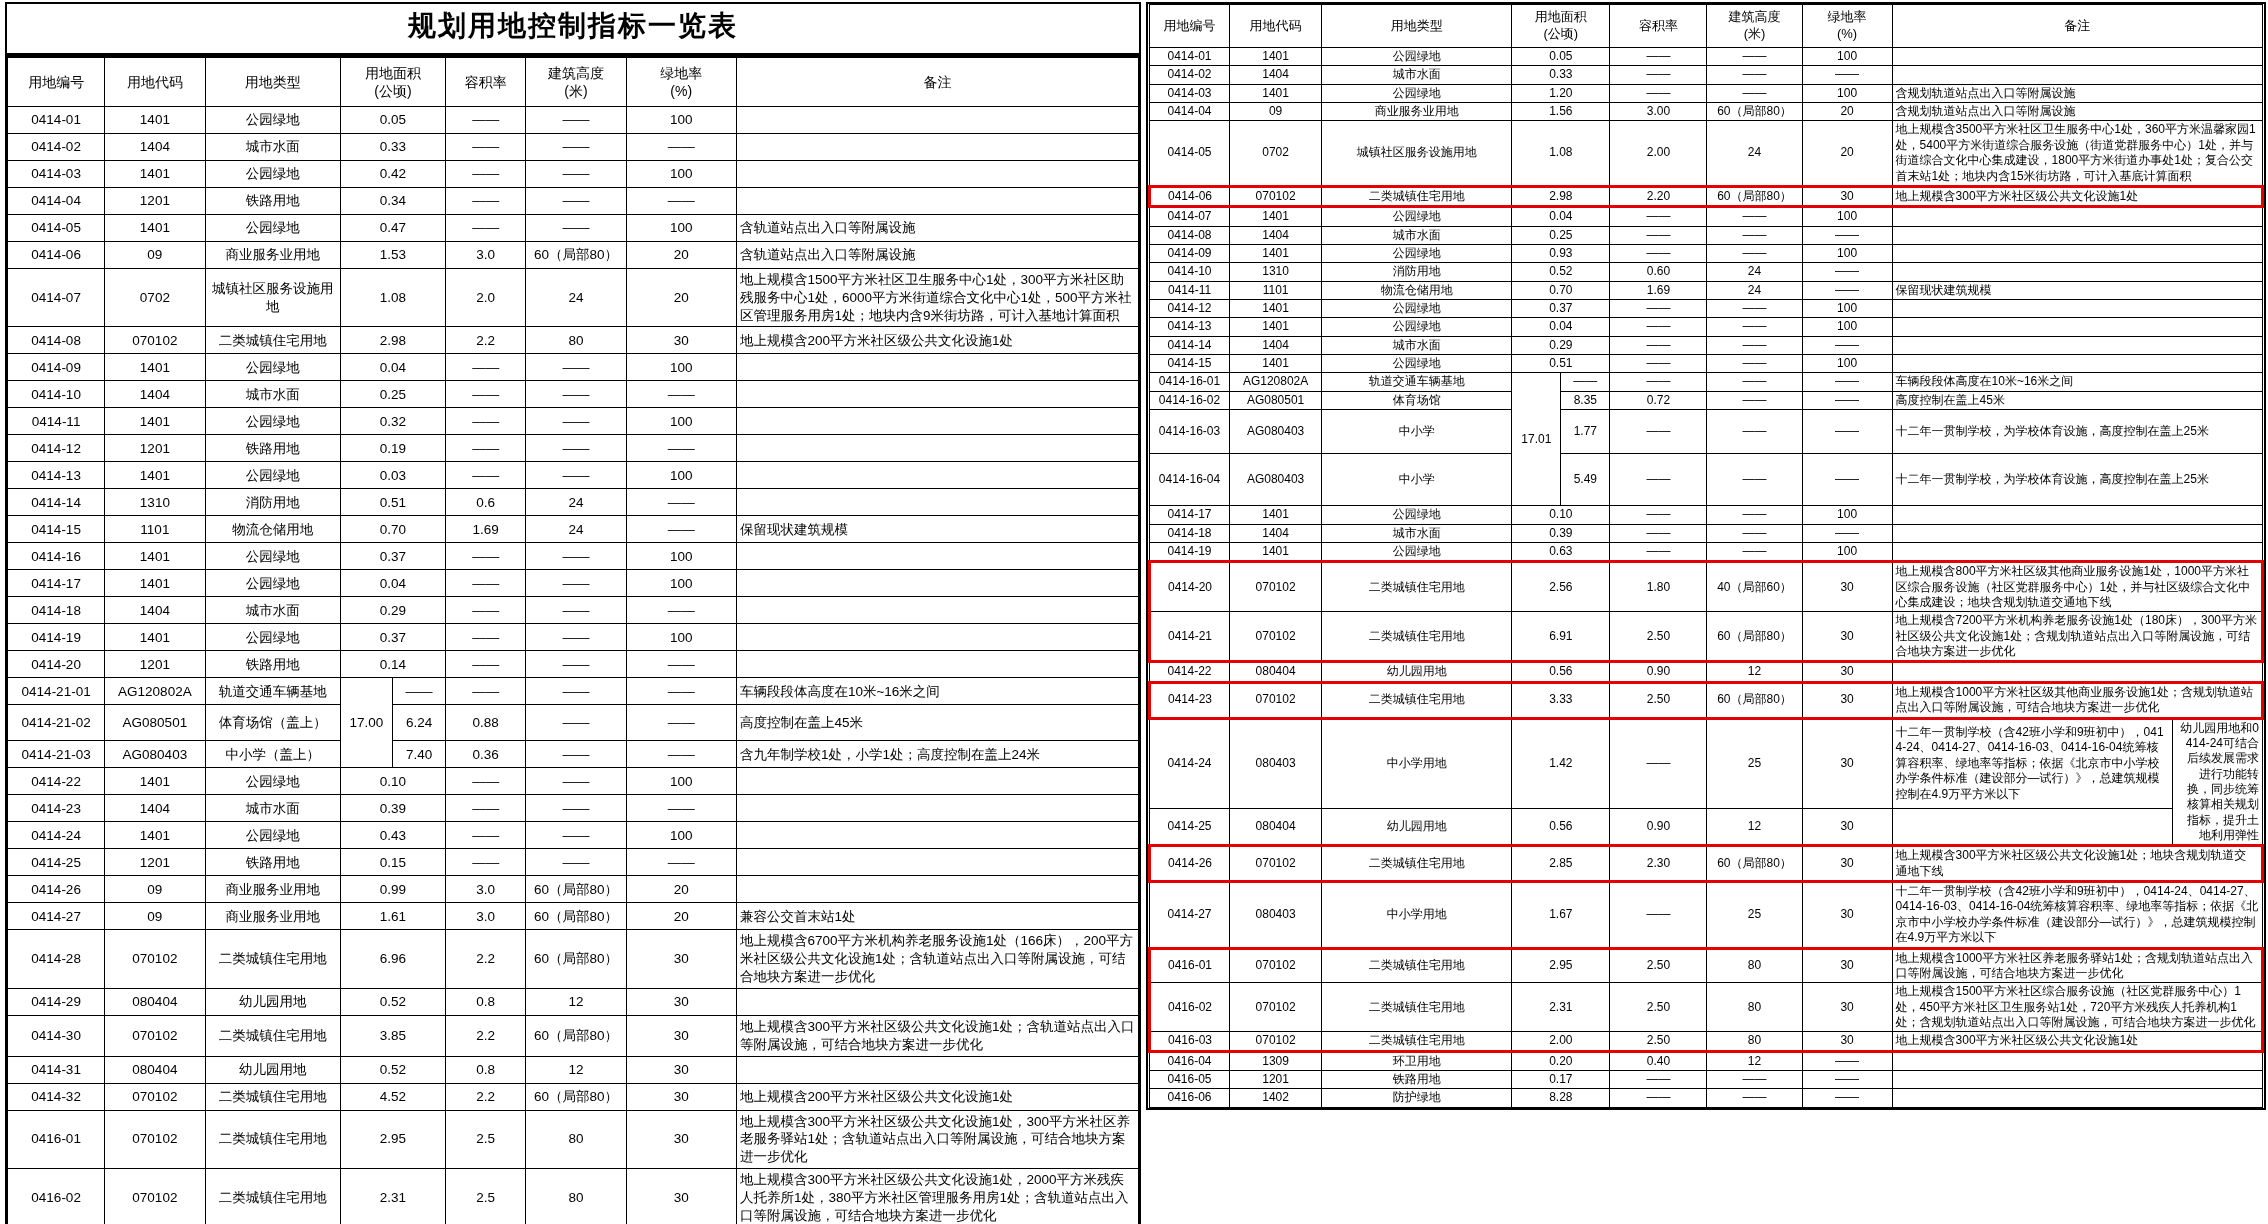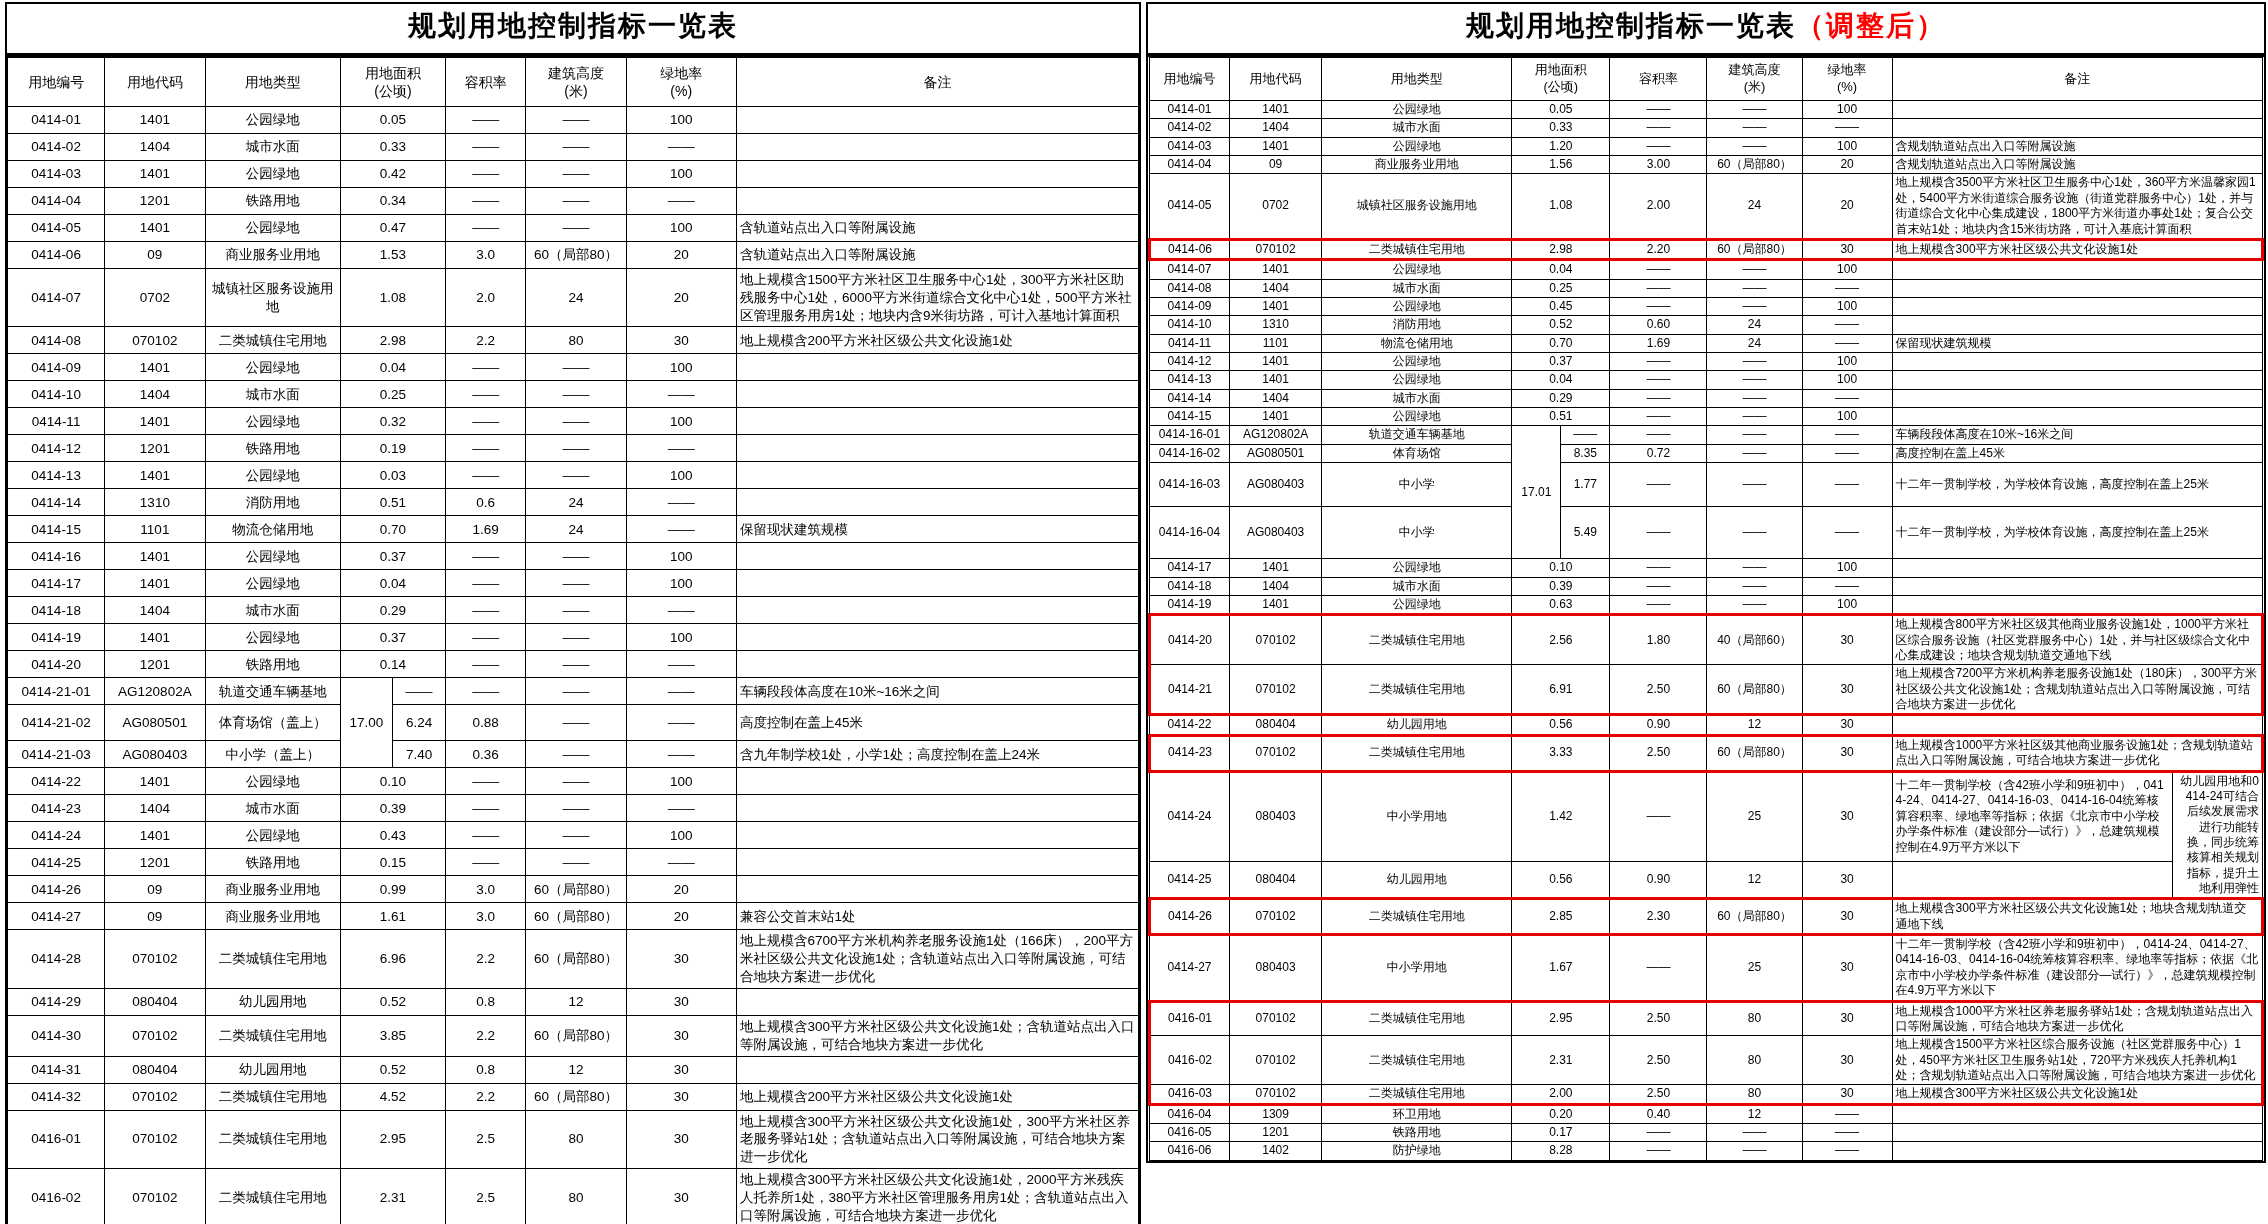--- a/index.html
+++ b/index.html
@@ -422,23 +422,20 @@
           <td>2.5</td>
           <td>80</td>
           <td>30</td>
           <td class="note" colspan="2">地上规模含300平方米社区级公共文化设施1处，2000平方米残疾人托养所1处，380平方米社区管理服务用房1处；含轨道站点出入口等附属设施，可结合地块方案进一步优化</td>
         </tr>
       </tbody>
   </table>
 </div>
 
 <div class="page page-right rt">
-  <div class="title">
-    <span>规划用地控制指标一览表</span><span class="red">（调整后）</span>
-  </div>
   <table>
     <colgroup>
       <col style="width:80px">
         <col style="width:92px">
         <col style="width:190px">
       <col style="width:49px">
         <col style="width:49px">
         <col style="width:97px">
       <col style="width:95px">
         <col style="width:90px">
@@ -536,21 +533,21 @@
           <td colspan="2">0.25</td>
           <td>——</td>
           <td>——</td>
           <td>——</td>
           <td class="note" colspan="2"></td>
         </tr>
         <tr>
           <td>0414-09</td>
           <td>1401</td>
           <td>公园绿地</td>
-          <td colspan="2">0.45</td>
+          <td colspan="2">0.93</td>
           <td>——</td>
           <td>——</td>
           <td>100</td>
           <td class="note" colspan="2"></td>
         </tr>
         <tr>
           <td>0414-10</td>
           <td>1310</td>
           <td>消防用地</td>
           <td colspan="2">0.52</td>

